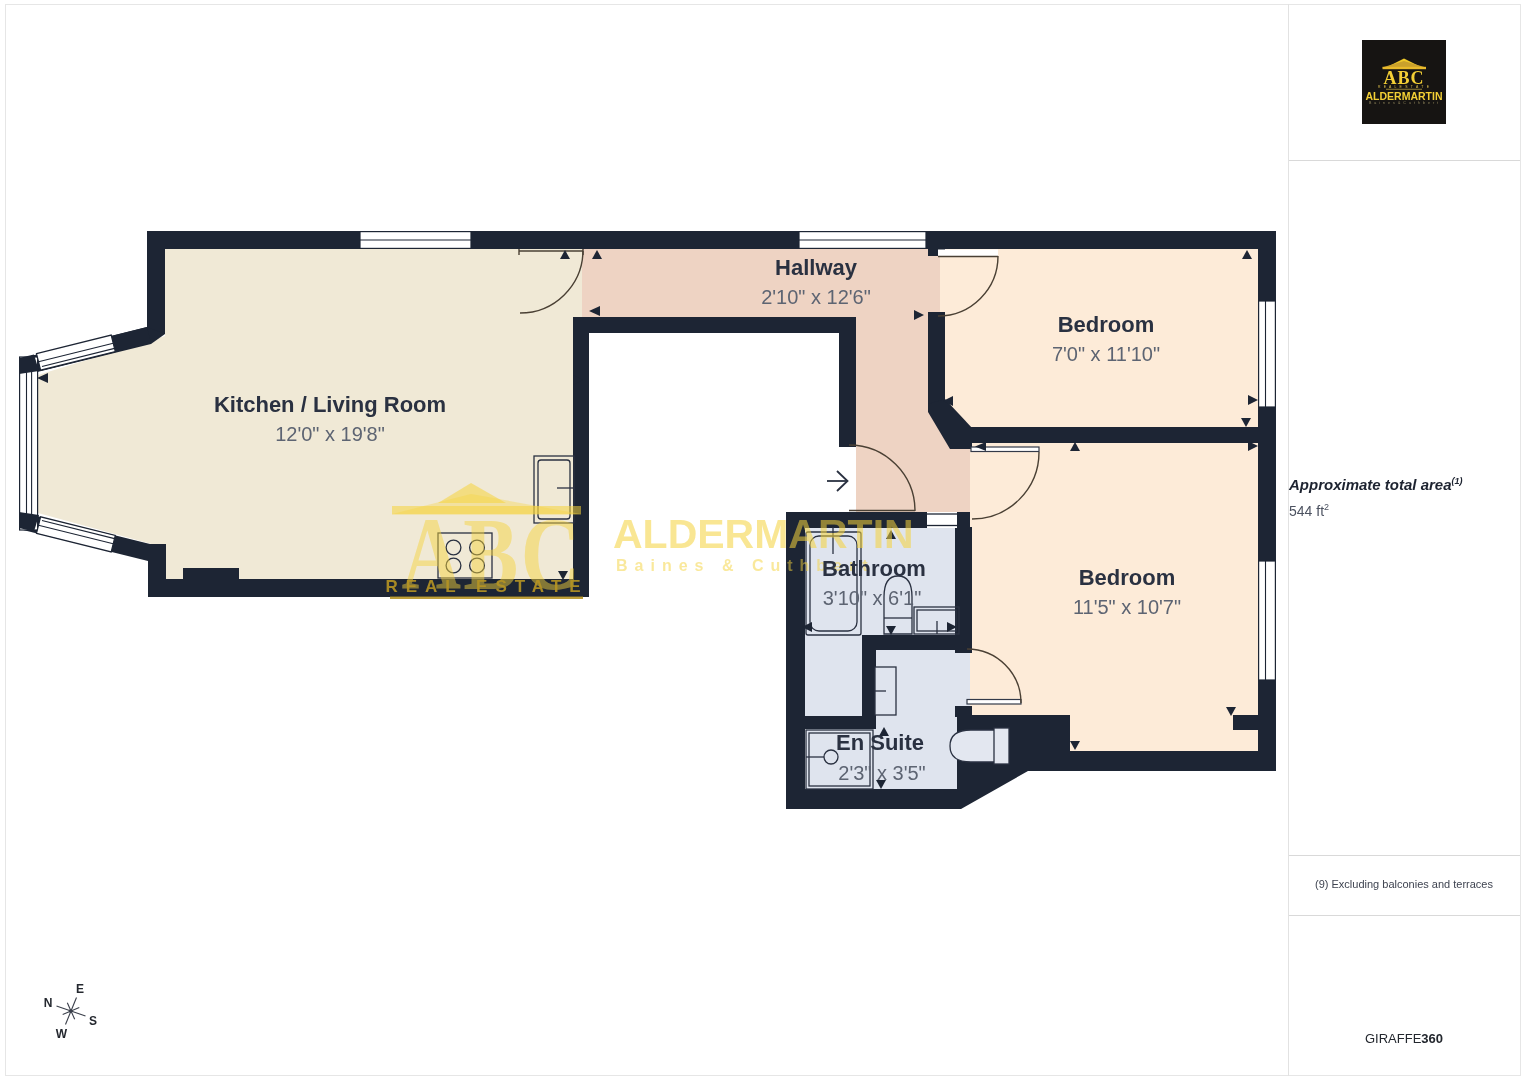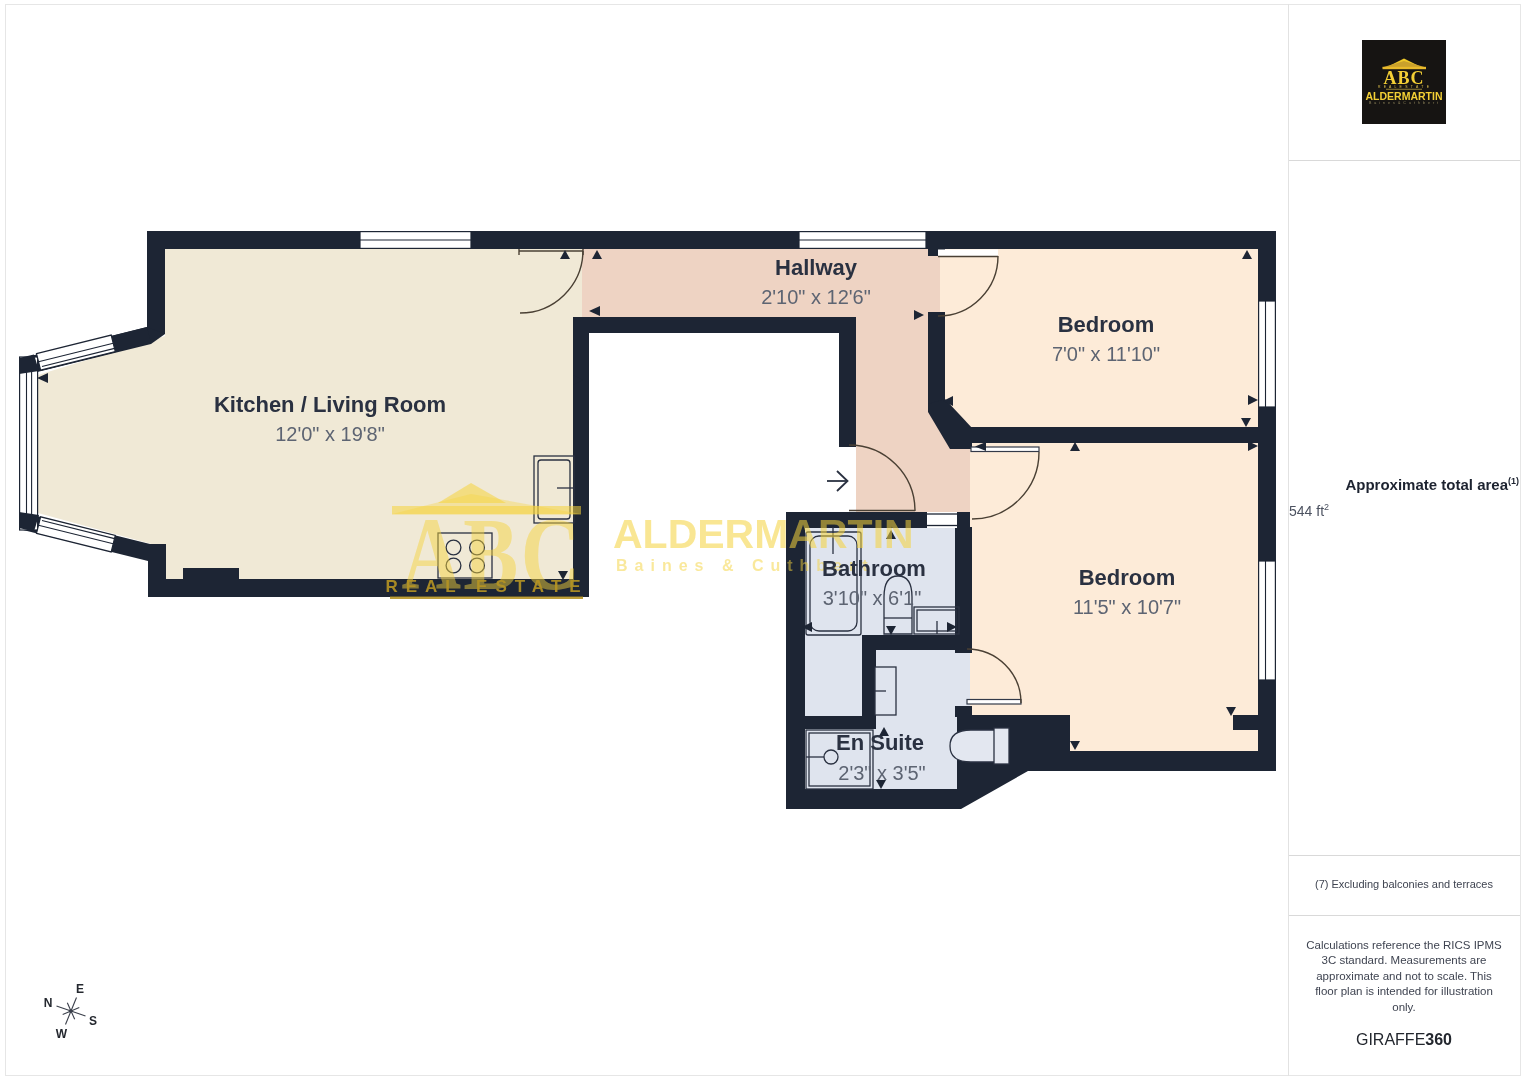--- a/index.html
+++ b/index.html
@@ -291,22 +291,21 @@
     <path d="M42,21 L20,27.5 L64,27.5 Z" fill="#caa12c"></path>
     <rect x="20.5" y="26.8" width="43.5" height="2.4" fill="#e9ba2b"></rect>
     <text x="42" y="44" font-family="Liberation Serif, serif" font-weight="bold" font-size="18" letter-spacing="1" text-anchor="middle" fill="#f3cf35">ABC</text>
     <text x="42" y="48" font-size="3.4" letter-spacing="1.2" text-anchor="middle" fill="#e3c44e">R E A L  E S T A T E</text>
     <rect x="24" y="48.8" width="36" height="0.8" fill="#b09a40"></rect>
     <text x="42" y="59.5" font-weight="bold" font-size="10.5" text-anchor="middle" fill="#f3cf35">ALDERMARTIN</text>
     <text x="42" y="64" font-size="3.6" letter-spacing="1" text-anchor="middle" fill="#978c60">B a i n e s  &amp;  C u t h b e r t</text>
   </svg>
 </div>
 
-<div class="sb" style="left:1289px;top:476px;width:230px;text-align:right;color:#1d2330;font-size:15px;font-weight:bold;">Approximate total area<span style="font-size:9px;vertical-align:super;">(1)</span></div>
+<div class="sb" style="left:1289px;top:476px;width:230px;text-align:left;color:#1d2330;font-size:15px;font-weight:bold;font-style:italic;">Approximate total area<span style="font-size:9px;vertical-align:super;">(1)</span></div>
 <div class="sb" style="left:1289px;top:502px;width:230px;text-align:left;color:#4c5260;font-size:14px;">544 ft<span style="font-size:9px;vertical-align:super;">2</span></div>
 
-<div class="sb" style="left:1289px;top:878px;width:230px;text-align:center;color:#3f4451;font-size:11px;">(7) Excluding balconies and terraces</div>
-
-<div class="sb" style="left:1294px;top:938px;width:220px;text-align:center;color:#3f4451;font-size:11.5px;line-height:15.4px;">Calculations reference the RICS IPMS<br>3C standard. Measurements are<br>approximate and not to scale. This<br>floor plan is intended for illustration<br>only.</div>
-
-<div class="sb" style="left:1289px;top:1031px;width:230px;text-align:center;color:#23272e;font-size:16px;letter-spacing:0px;">GIRAFFE<b>360</b></div>
+<div class="sb" style="left:1289px;top:878px;width:230px;text-align:center;color:#3f4451;font-size:11px;">(9) Excluding balconies and terraces</div>
+
+
+<div class="sb" style="left:1289px;top:1031px;width:230px;text-align:center;color:#23272e;font-size:13px;letter-spacing:0px;">GIRAFFE<b>360</b></div>
 
 </div>
 
 </body></html>

